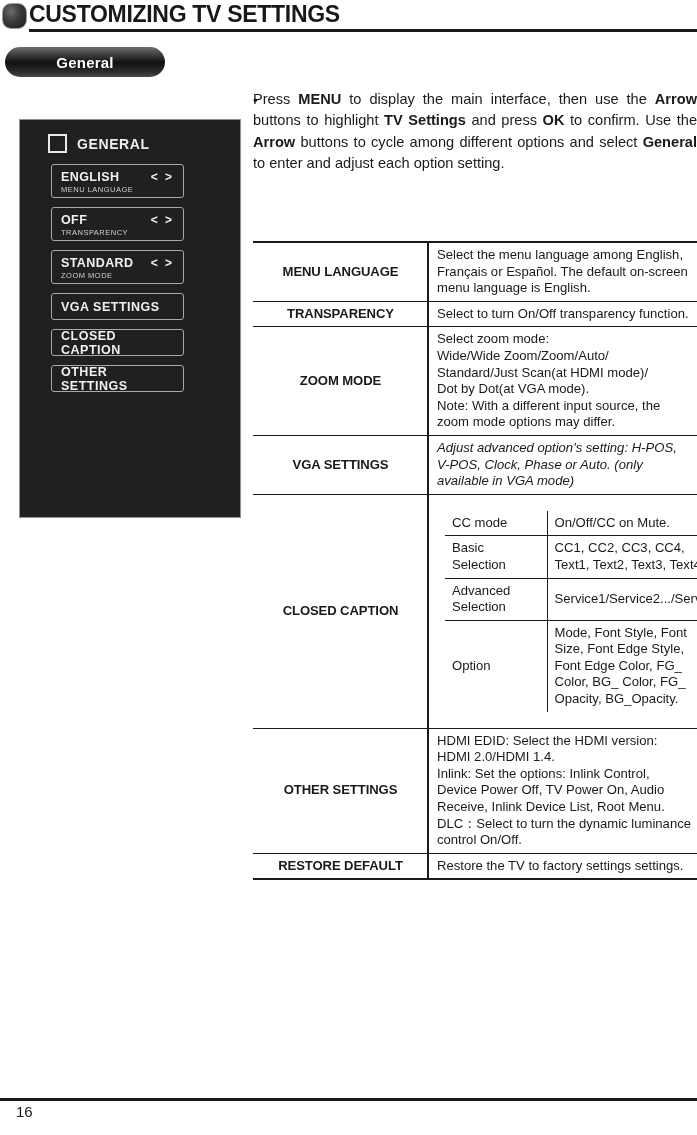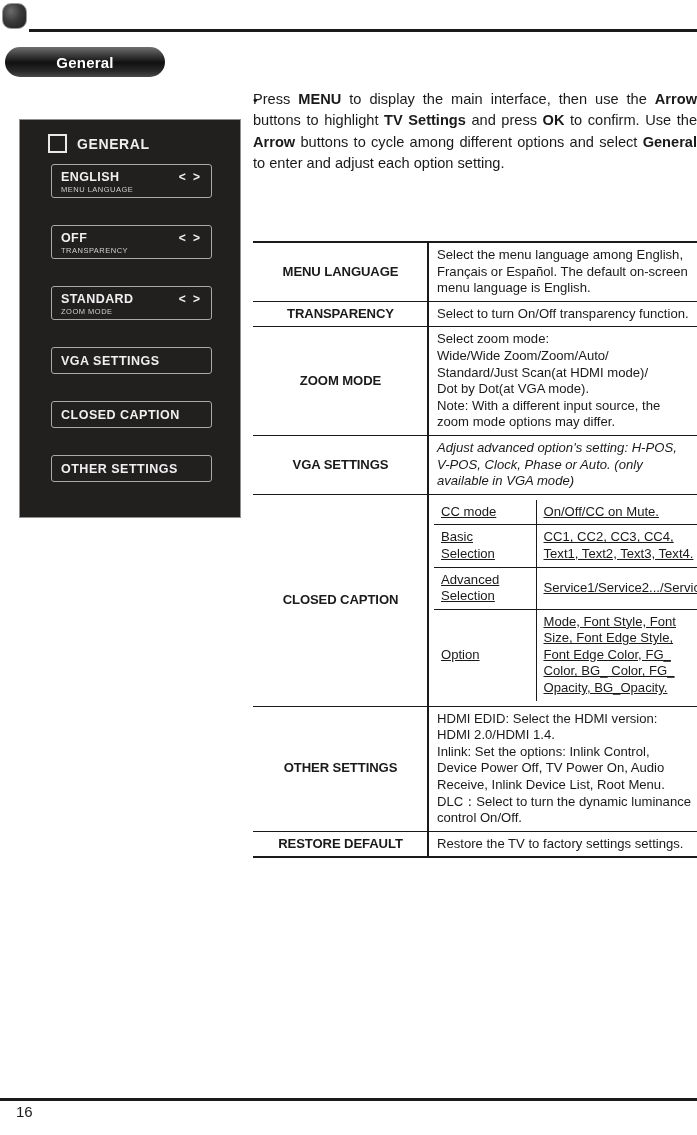--- a/index.html
+++ b/index.html
@@ -91,25 +91,25 @@
     font-weight: bold;
     letter-spacing: 0.6px;
   }
   .osd-list {
     position: absolute;
     left: 31px; top: 44px;
     width: 161px;
   }
   .osd-item {
     position: relative;
-    width: 161px;
+    width: 133px;
     border: 1px solid #a9a9a9;
     border-radius: 3px;
     background: #221f1f;
-    margin-bottom: 27px;
+    margin-bottom: 9px;
     padding: 5px 9px 4px 9px;
   }
   .osd-item.tall { height: 34px; }
   .osd-item.short { height: 27px; display: flex; align-items: center; }
   .osd-value {
     color: #f0f0f0;
     font-size: 12.5px;
     font-weight: bold;
     letter-spacing: 0.4px;
     line-height: 14px;
@@ -183,41 +183,42 @@
   }
   td.col-subdesc { width: 167px; margin-left: 48px; }
   td.italic { font-style: italic; }
   .cc-inner {
     width: 100%;
     border-collapse: collapse;
     table-layout: fixed;
   }
   .cc-inner td { border-bottom: 1.6px solid #1a1a1a; }
   .cc-inner tr:last-child td { border-bottom: none; }
-  td.cc-host { padding: 5px; vertical-align: top; text-decoration: underline; }
+  td.cc-host { padding: 16px; vertical-align: top; }
 
   
   .footer-rule {
     position: absolute;
     left: 0; top: 1098px;
     width: 697px; height: 3px;
     background: #1a1a1a;
   }
   .footer-page {
     position: absolute;
     left: 16px; top: 1103px;
     font-size: 15px;
     color: #1a1a1a;
   }
 </style>
 </head>
 <body>
 
 <div class="page-header">
   <div class="header-icon"></div>
+  <div class="header-title">CUSTOMIZING TV SETTINGS</div>
   <div class="header-rule"></div>
 </div>
 
 <div class="tab-pill">
   <span>General</span>
 </div>
 
 <div class="osd-panel">
   <div class="osd-head">
     <div class="osd-checkbox"></div>

